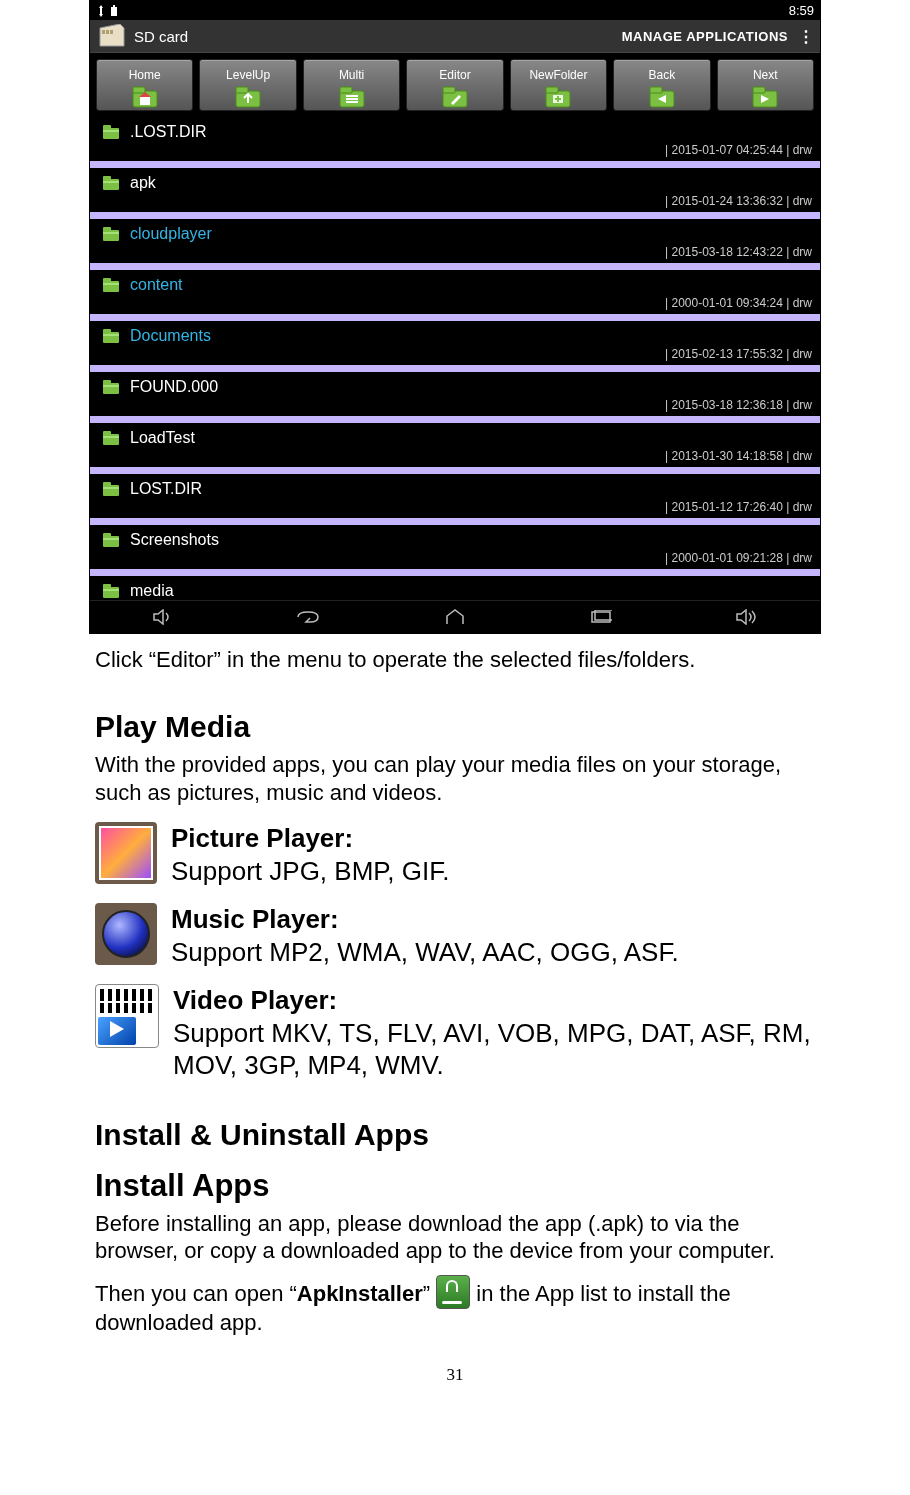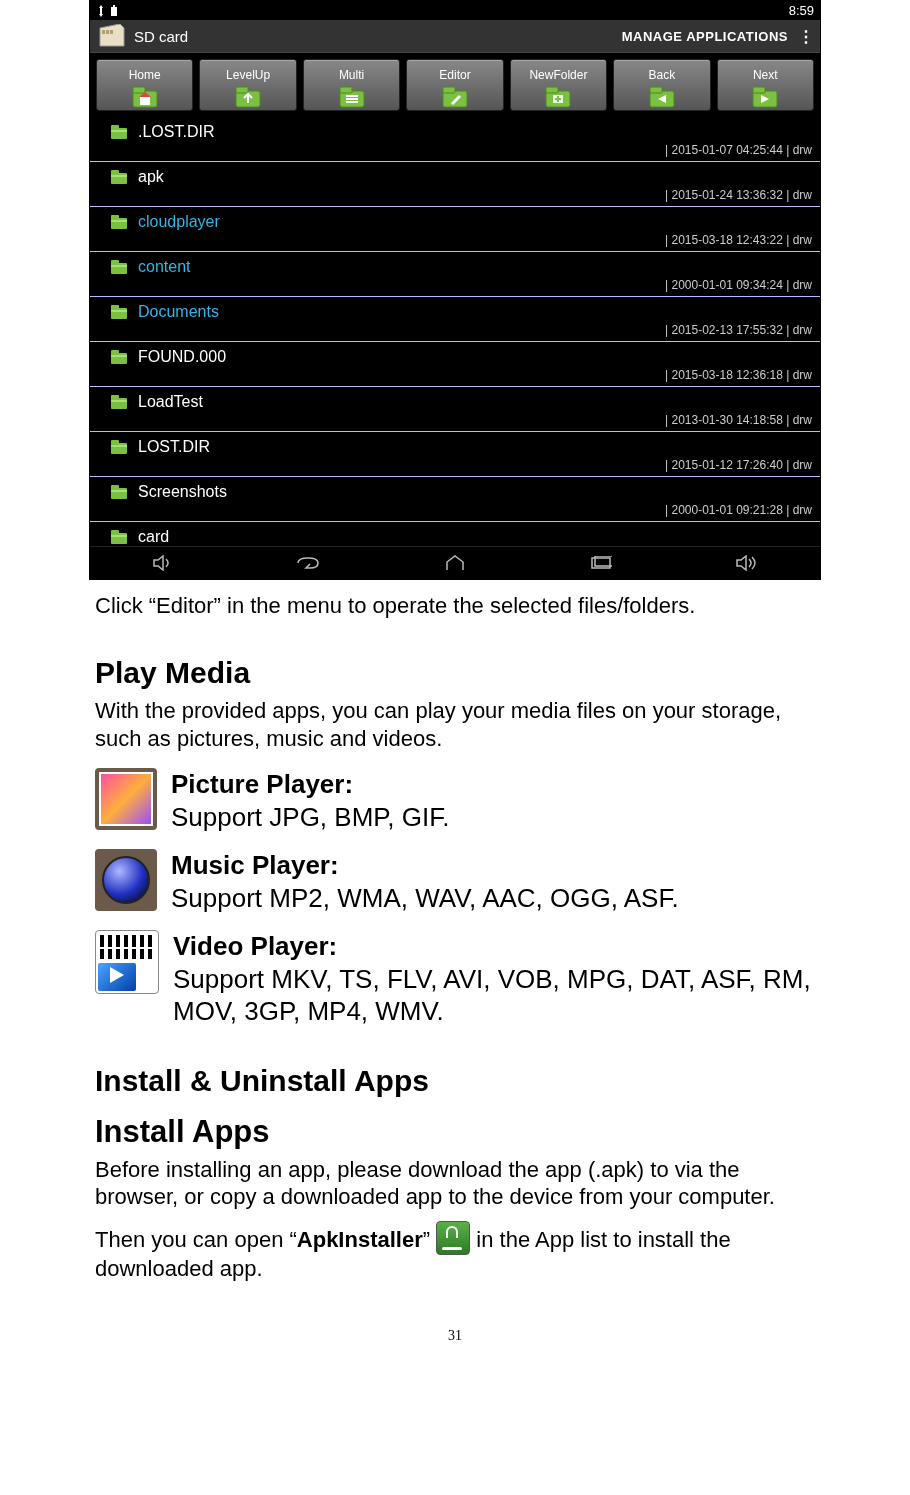--- a/index.html
+++ b/index.html
@@ -11,38 +11,38 @@
 .title-bar { display:flex; align-items:center; justify-content:space-between; background:#333; border-bottom:1px solid #444; padding:4px 8px; font-size:15px; }
 .title-left { display:flex; align-items:center; gap:8px; }
 .sd-icon { width:28px; height:24px; position:relative; }
 .sd-icon svg { width:28px; height:24px; }
 .manage-apps { font-weight:bold; letter-spacing:.5px; font-size:13px; display:flex; align-items:center; gap:10px; }
 .menu-dots { letter-spacing:-2px; font-size:16px; }
 .toolbar { display:flex; gap:6px; padding:6px; background:#000; }
 .tool-btn { flex:1; background:linear-gradient(to bottom,#888,#555); border:1px solid #222; border-radius:3px; text-align:center; font-size:12px; padding:8px 2px 2px; color:#fff; display:flex; flex-direction:column; align-items:center; gap:4px; box-shadow:inset 0 1px 0 rgba(255,255,255,.25); }
 .tool-btn .ticon { width:28px; height:22px; display:flex; align-items:center; justify-content:center; }
 .file-list { background:#000; }
-.file-row { display:flex; align-items:center; padding:6px 20px 0; position:relative; }
+.file-row { display:flex; align-items:center; padding:6px 12px 0; position:relative; }
 .folder-icon { width:18px; height:16px; margin-right:10px; flex:none; }
 .file-name { font-size:16px; color:#fff; }
 .file-name.link { color:#33b5e5; }
-.file-meta { text-align:right; font-size:12px; color:#ccc; padding:2px 8px 4px 0; border-bottom:1px solid #c4b5fd; }
+.file-meta { text-align:right; font-size:12px; color:#ccc; padding:2px 8px 4px 0; border-bottom:7px solid #c4b5fd; }
 .navbar { background:#000; display:flex; justify-content:space-around; align-items:center; padding:6px 0; border-top:1px solid #222; }
 .nav-icon { width:80px; height:20px; display:flex; align-items:center; justify-content:center; color:#bbb; }
 .doc-body { padding:12px 6px 0; font-size:22px; line-height:1.25; color:#000; }
 .doc-body h2 { font-size:30px; font-weight:bold; margin:34px 0 6px; }
 .doc-body h3 { font-size:31px; font-weight:bold; margin:14px 0 4px; }
 .media-row { display:flex; align-items:flex-start; gap:14px; margin-top:16px; }
 .media-icon { width:62px; height:62px; flex:none; border-radius:4px; }
 .media-text { font-size:26px; line-height:1.25; }
 .media-text b { font-weight:bold; }
 .inline-icon { display:inline-block; width:32px; height:32px; vertical-align:-8px; border:1px solid #555; border-radius:4px; background:linear-gradient(to bottom,#5bb04a,#2c7a25); position:relative; }
 .inline-icon::after{content:"";position:absolute;left:9px;top:4px;width:8px;height:10px;border:2px solid #fff;border-bottom:0;border-radius:6px 6px 0 0;}
 .inline-icon::before{content:"";position:absolute;left:5px;bottom:4px;width:20px;height:3px;background:#fff;border-radius:2px;}
-.page-num { text-align:center; font-size:14px; margin-top:45px; font-family:"Times New Roman",serif;}
+.page-num { text-align:center; font-size:17px; margin-top:28px; font-family:"Times New Roman",serif;}
 svg { display:block; }
 </style>
 </head>
 <body>
 <div class="page">
 
 <div class="screenshot">
   <div class="status-bar">
     <div class="status-left">
       <span>
@@ -256,21 +256,21 @@
         </div>
         <div class="file-meta">| 2000-01-01 09:21:28 | drw</div>
         <div class="file-row">
           <span class="folder-icon">
             <svg width="18" height="16" viewBox="0 0 18 16">
               <rect x="1" y="4" width="16" height="11" rx="1" fill="#7bc043"></rect>
               <rect x="1" y="1" width="8" height="5" rx="1" fill="#7bc043"></rect>
               <rect x="1" y="6" width="16" height="2" fill="#a5e077"></rect>
             </svg>
           </span>
-          <span class="file-name">card</span>
+          <span class="file-name">media</span>
         </div>
       </div>
 
   <div class="navbar">
     <span class="nav-icon">
           <svg width="22" height="16" viewBox="0 0 22 16">
             <path d="M2 5 H6 L11 1 V15 L6 11 H2 Z" fill="none" stroke="#bbb" stroke-width="1.5"></path>
             <path d="M14 4 Q18 8 14 12" fill="none" stroke="#bbb" stroke-width="1.5"></path>
           </svg>
         </span>

